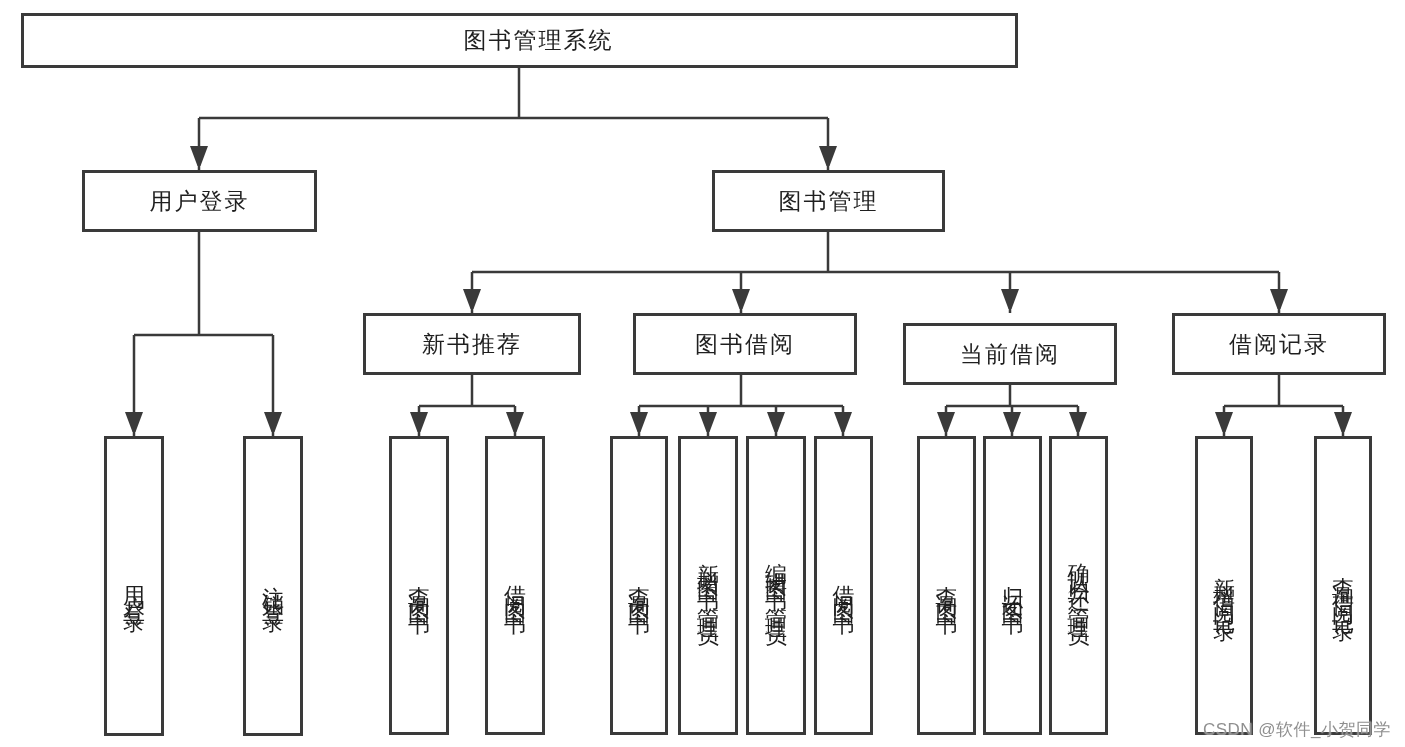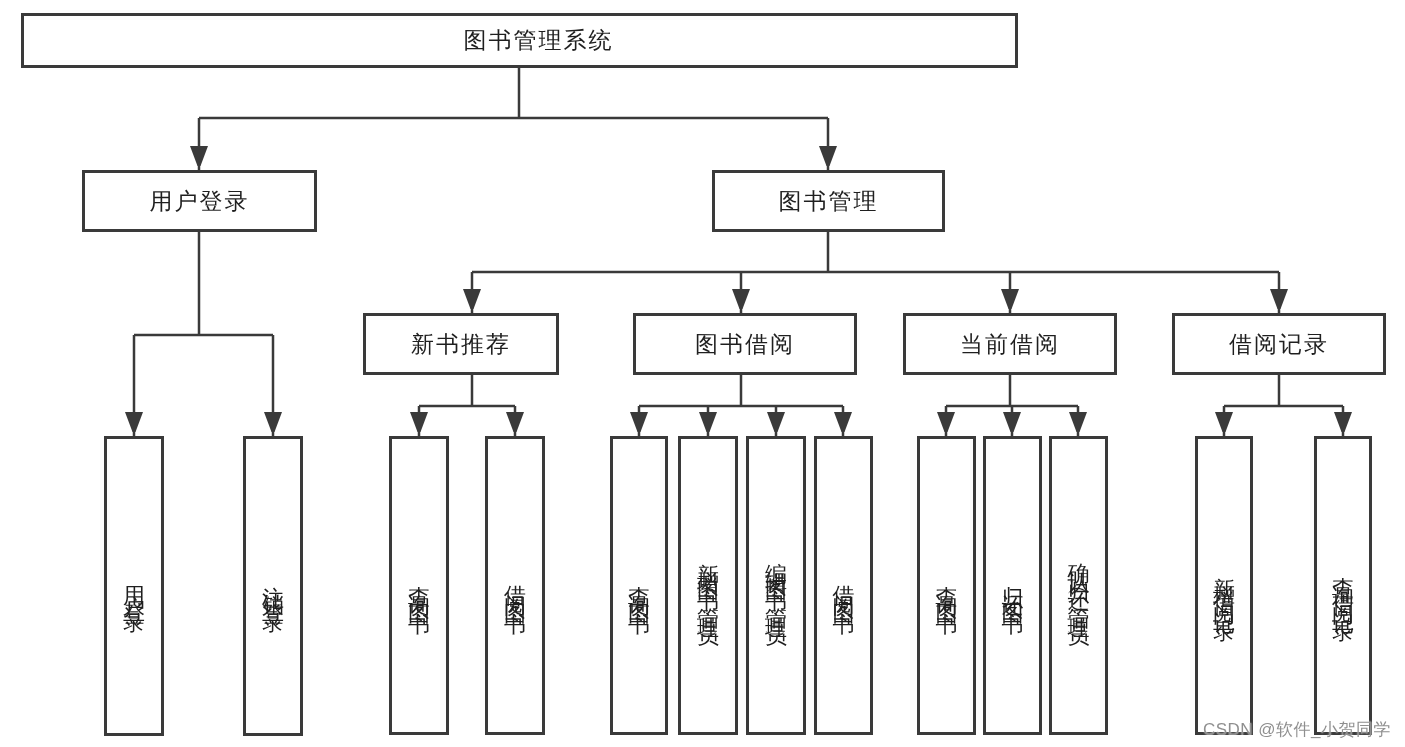--- a/index.html
+++ b/index.html
@@ -92,27 +92,27 @@
     <span>图书管理系统</span>
   </div>
 
   <div class="node h" style="left:82px;top:170px;width:235px;height:62px;">
     <span>用户登录</span>
   </div>
   <div class="node h" style="left:712px;top:170px;width:233px;height:62px;justify-content:center;">
     <span>图书管理</span>
   </div>
 
-  <div class="node h" style="left:363px;top:313px;width:196px;height:62px;">
+  <div class="node h" style="left:363px;top:313px;width:218px;height:62px;">
     <span>新书推荐</span>
   </div>
   <div class="node h" style="left:633px;top:313px;width:224px;height:62px;">
     <span>图书借阅</span>
   </div>
-  <div class="node h" style="left:903px;top:313px;width:214px;height:62px;">
+  <div class="node h" style="left:903px;top:323px;width:214px;height:62px;">
     <span>当前借阅</span>
   </div>
   <div class="node h" style="left:1172px;top:313px;width:214px;height:62px;">
     <span>借阅记录</span>
   </div>
 
   <div class="node v" style="left:104px;top:436px;width:60px;height:300px;">
     <span>用户登录</span>
   </div>
   <div class="node v" style="left:243px;top:436px;width:60px;height:300px;">

